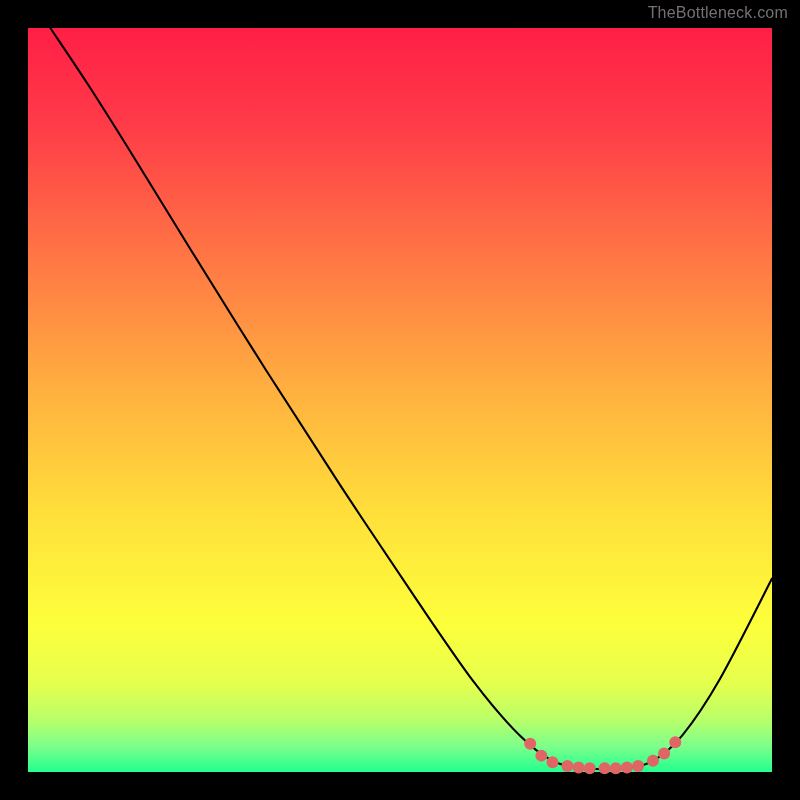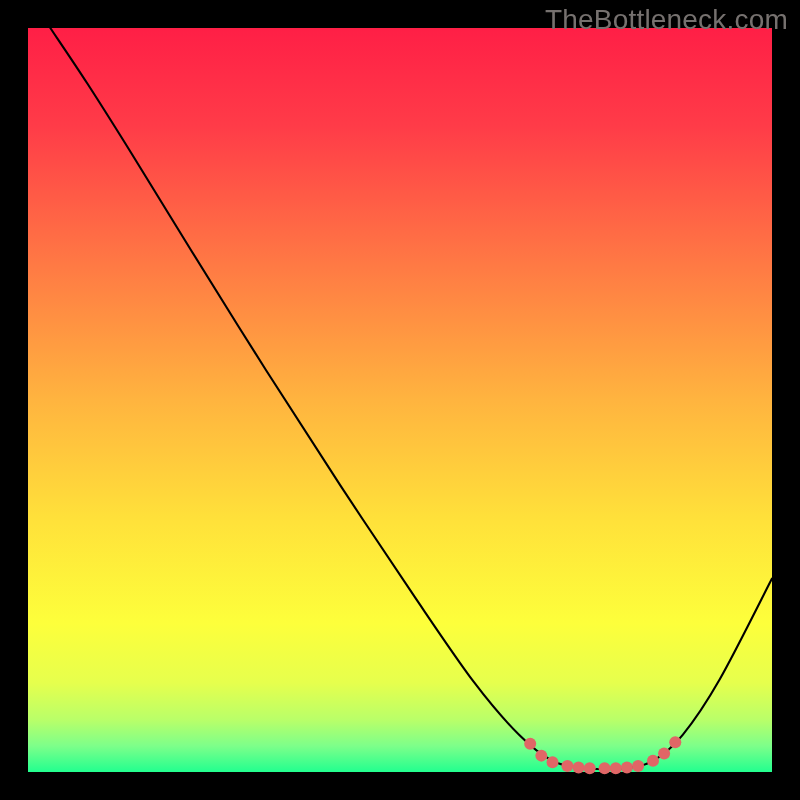--- a/index.html
+++ b/index.html
@@ -13,21 +13,21 @@
   .container {
     position: relative;
     width: 800px;
     height: 800px;
   }
   .watermark {
     position: absolute;
     top: 4px;
     right: 12px;
     font-family: Arial, Helvetica, sans-serif;
-    font-size: 28px;
+    font-size: 16px;
     color: #76716f;
     font-weight: 500;
     letter-spacing: 0.2px;
   }
   svg {
     position: absolute;
     top: 0;
     left: 0;
   }
 </style>

